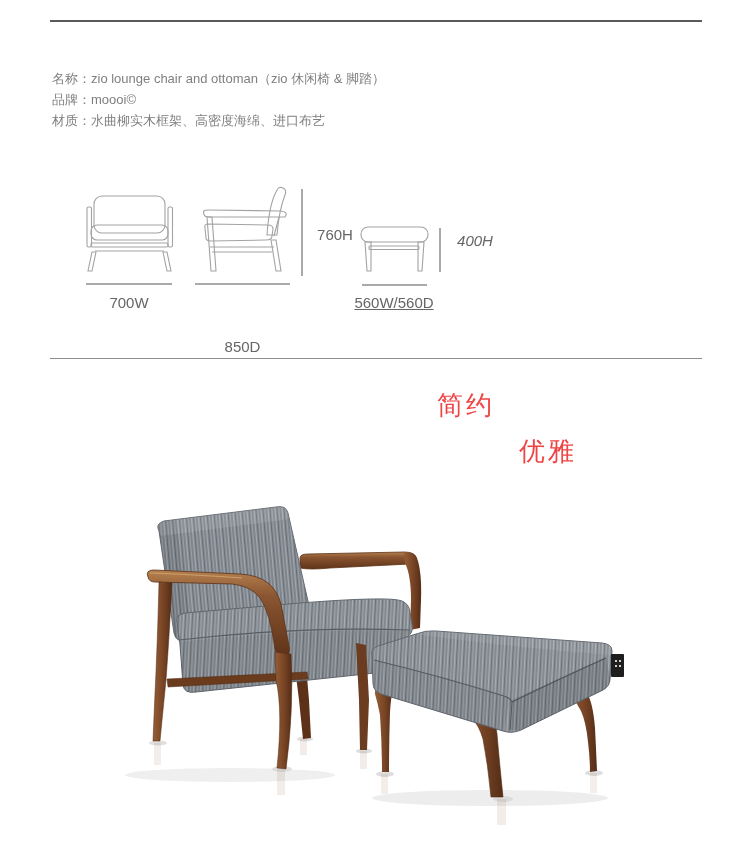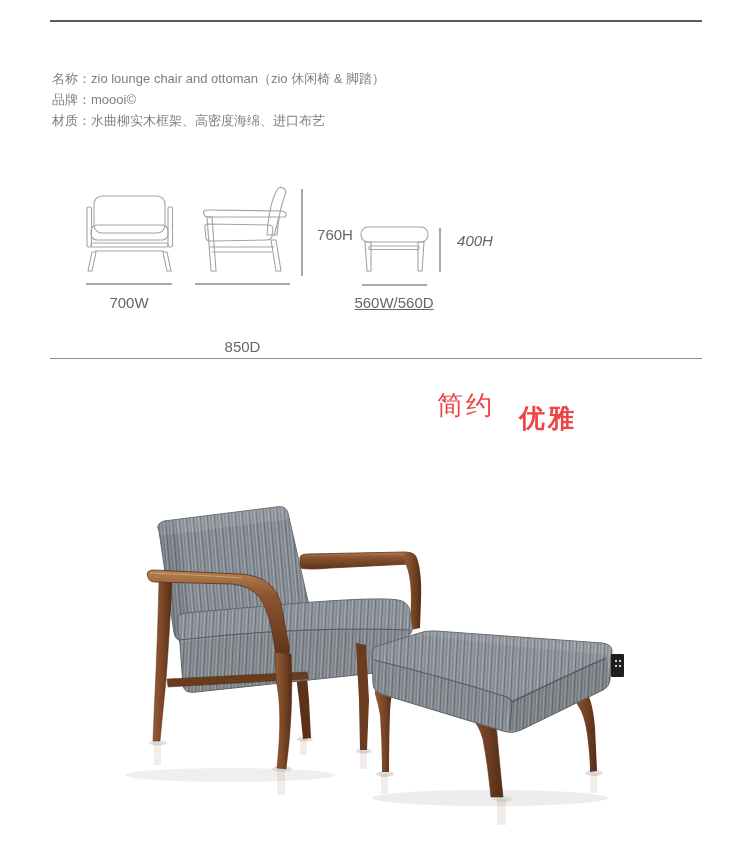--- a/index.html
+++ b/index.html
@@ -16,21 +16,21 @@
   .dim-svg { left:50px; top:182px; width:430px; height:110px; }
   .dim-label { color:#666666; font-size:15px; text-align:center; }
   .lbl-700 { left:86px;  top:294px; width:86px;  }
   .lbl-850 { left:195px; top:294px; width:95px;margin-top:44px;  }
   .lbl-560 { left:344px; top:294px; width:100px;text-decoration:underline; }
   .lbl-760 { left:312px; top:226px; width:46px; text-align:center; }
   .lbl-400 { left:452px; top:232px; width:46px; text-align:center;font-style:italic; }
 
   .tagline { color:#ef4444; font-size:26px; letter-spacing:3px; font-weight:300; line-height:1.1; }
   .tag1 { left:437px; top:391px; }
-  .tag2 { left:519px; top:404px;font-weight:bold; }
+  .tag2 { left:519px; top:437px; }
 
   .photo-svg { left:100px; top:485px; width:560px; height:360px; }
 </style>
 </head>
 <body>
 
 <div class="abs divider-top"></div>
 
 <div class="abs specs">
   <div>名称：zio lounge chair and ottoman（zio 休闲椅 &amp; 脚踏）</div>

